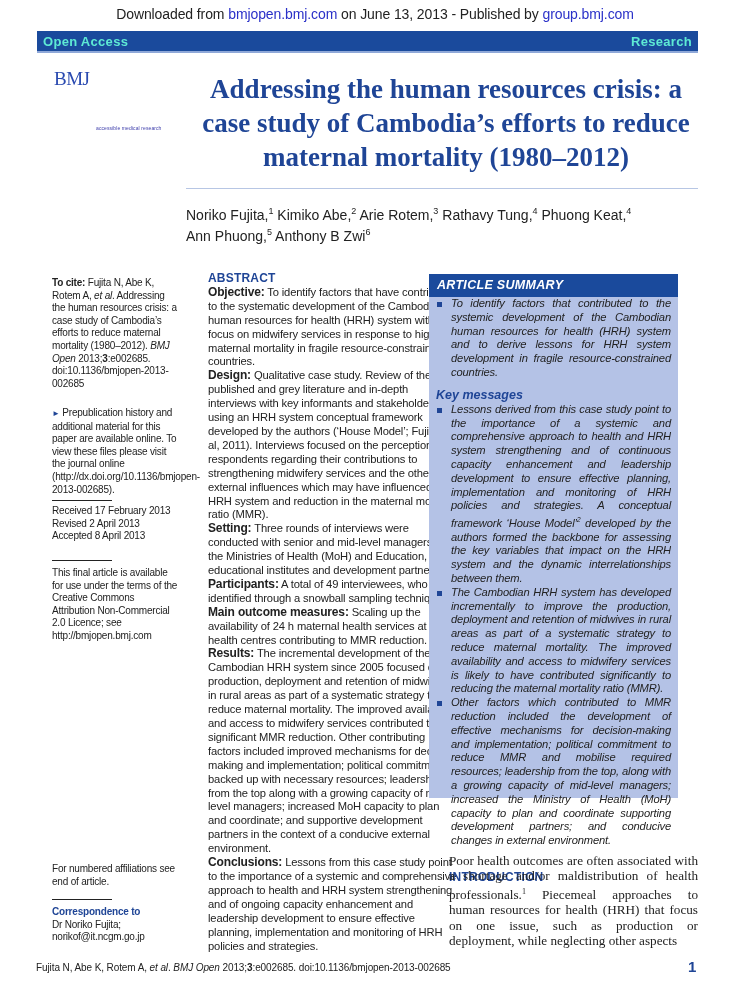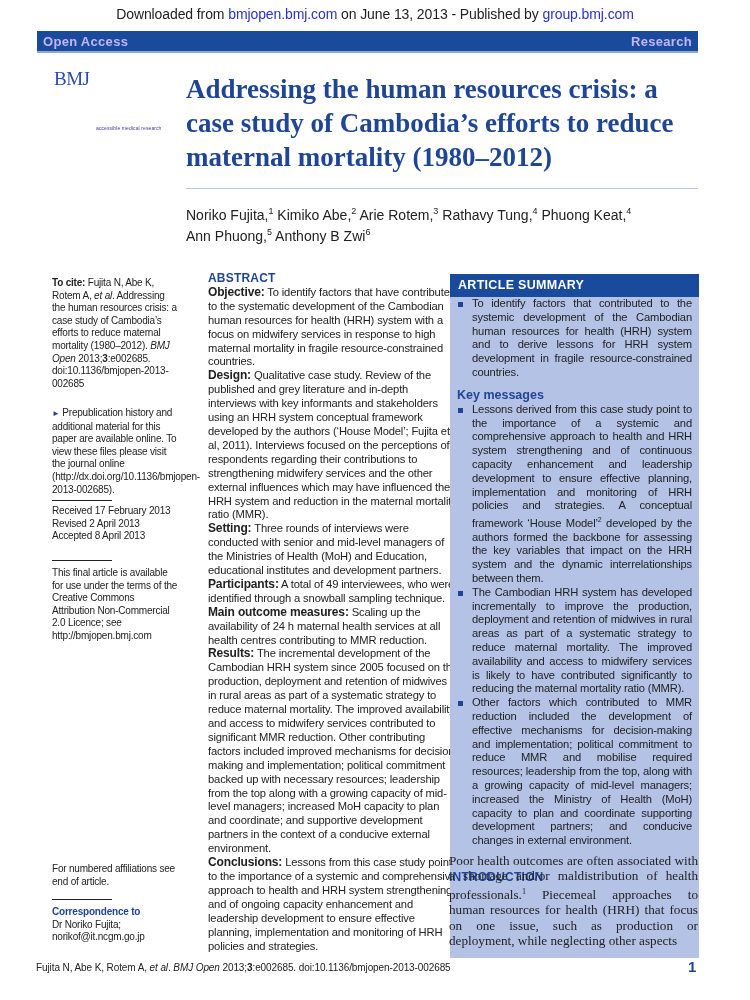--- a/index.html
+++ b/index.html
@@ -1,44 +1,44 @@
 <!DOCTYPE html>
 <html><head>
 <meta charset="utf-8">
 <style>
   html, body { margin:0; padding:0; background:#ffffff; }
   body { width:750px; height:1000px; position:relative; overflow:hidden; font-family:"Liberation Sans", sans-serif; color:#222; }
   .abs { position:absolute; }
   #dl-line { top:6px; left:0; width:750px; text-align:center; font-size:14px; color:#222; letter-spacing:-0.1px; }
   #dl-line a { color:#2a30c8; text-decoration:none; }
-  #banner { top:31px; left:37px; width:661px; height:20px; background:#1a4a9c; color:#c4b5fd; font-weight:bold; font-size:13px; letter-spacing:0.3px; border-bottom:2px solid #8fa8d8; }
+  #banner { top:31px; left:37px; width:661px; height:20px; background:#1a4a9c; color:#5eead4; font-weight:bold; font-size:13px; letter-spacing:0.3px; border-bottom:2px solid #8fa8d8; }
   #banner .l { position:absolute; left:6px; top:3px; }
   #banner .r { position:absolute; right:6px; top:3px; }
   #logo { top:70px; left:40px; width:140px; height:60px; }
   #logo .bmj { font-family:"Liberation Serif", serif; font-size:19px; color:#2a4ab0; position:absolute; left:14px; top:-2px; letter-spacing:-0.5px; }
   #logo .open { font-family:"DejaVu Sans", sans-serif; font-weight:bold; font-size:44px; color:#3c3caa; position:absolute; left:10px; top:10px; letter-spacing:-3px; line-height:44px; }
   #logo .tag { font-size:5px; color:#3c3caa; position:absolute; left:56px; top:55px; letter-spacing:0.1px; }
-  #title { top:72px; left:186px; width:520px; font-family:"Liberation Serif", serif; font-weight:bold; font-size:27px; line-height:34px; color:#1f4596; }
+  #title { top:72px; left:186px; width:520px; font-family:"Liberation Serif", serif; font-weight:bold; font-size:27px; line-height:34px; color:#1f4596;text-align:center; }
   #title-rule { top:188px; left:186px; width:512px; height:1px; background:#b7c6e4; }
   #authors { top:202px; left:186px; width:520px; font-size:14px; line-height:18px; color:#222; }
   #authors sup { font-size:9px; }
   
   .lc { left:52px; width:126px; font-family:"Liberation Sans", sans-serif; font-size:10px; line-height:12.6px; color:#222; letter-spacing:-0.2px; }
   .lc b { font-weight:bold; }
   .lc i { font-style:italic; }
   .lc-rule { left:52px; width:60px; height:1px; background:#222; }
   .blue-b { color:#1f4596; font-weight:bold; }
   .tri { color:#1f4596; font-size:8px; }
   
   #abstract { top:272px; left:186px; width:250px; font-size:11.2px; line-height:13.9px; color:#222; letter-spacing:-0.15px;margin-left:22px; }
   #abstract .h { color:#1f4596; font-weight:bold; font-size:12px; letter-spacing:0.2px; }
   #abstract .lab { font-weight:bold; font-size:12px; }
   #abstract p { margin:0; }
   
-  #summary { top:274px; left:450px; width:249px; height:684px; background:#b4c2e6; }
+  #summary { top:274px; left:429px; width:249px; height:524px; background:#b4c2e6;font-style:italic; }
   #summary .head { background:#1a4a9c; color:#fff; font-weight:bold; font-size:12.5px; height:23px; line-height:23px; padding-left:8px; letter-spacing:0.3px; }
   #summary .sub { color:#1f4596; font-weight:bold; font-size:12.5px; margin:6px 0 1px 7px; }
   #summary ul { list-style:none; margin:0; padding:0 7px 0 7px; }
   #summary li { position:relative; padding-left:15px; font-size:11.2px; line-height:13.8px; text-align:justify; color:#222; letter-spacing:-0.15px; }
   #summary li .bullet { position:absolute; left:1px; top:5px; width:5px; height:5px; background:#1f4596; }
   #summary li sup { font-size:7px; }
   
   #intro-h { top:870px; left:449px; color:#1f4596; font-weight:bold; font-size:12px; letter-spacing:0.2px; }
   #intro { top:853px; left:449px; width:249px; font-family:"Liberation Serif", serif; font-size:13.2px; line-height:15.3px; text-align:justify; color:#222; }
   #intro sup { font-size:8px; }

